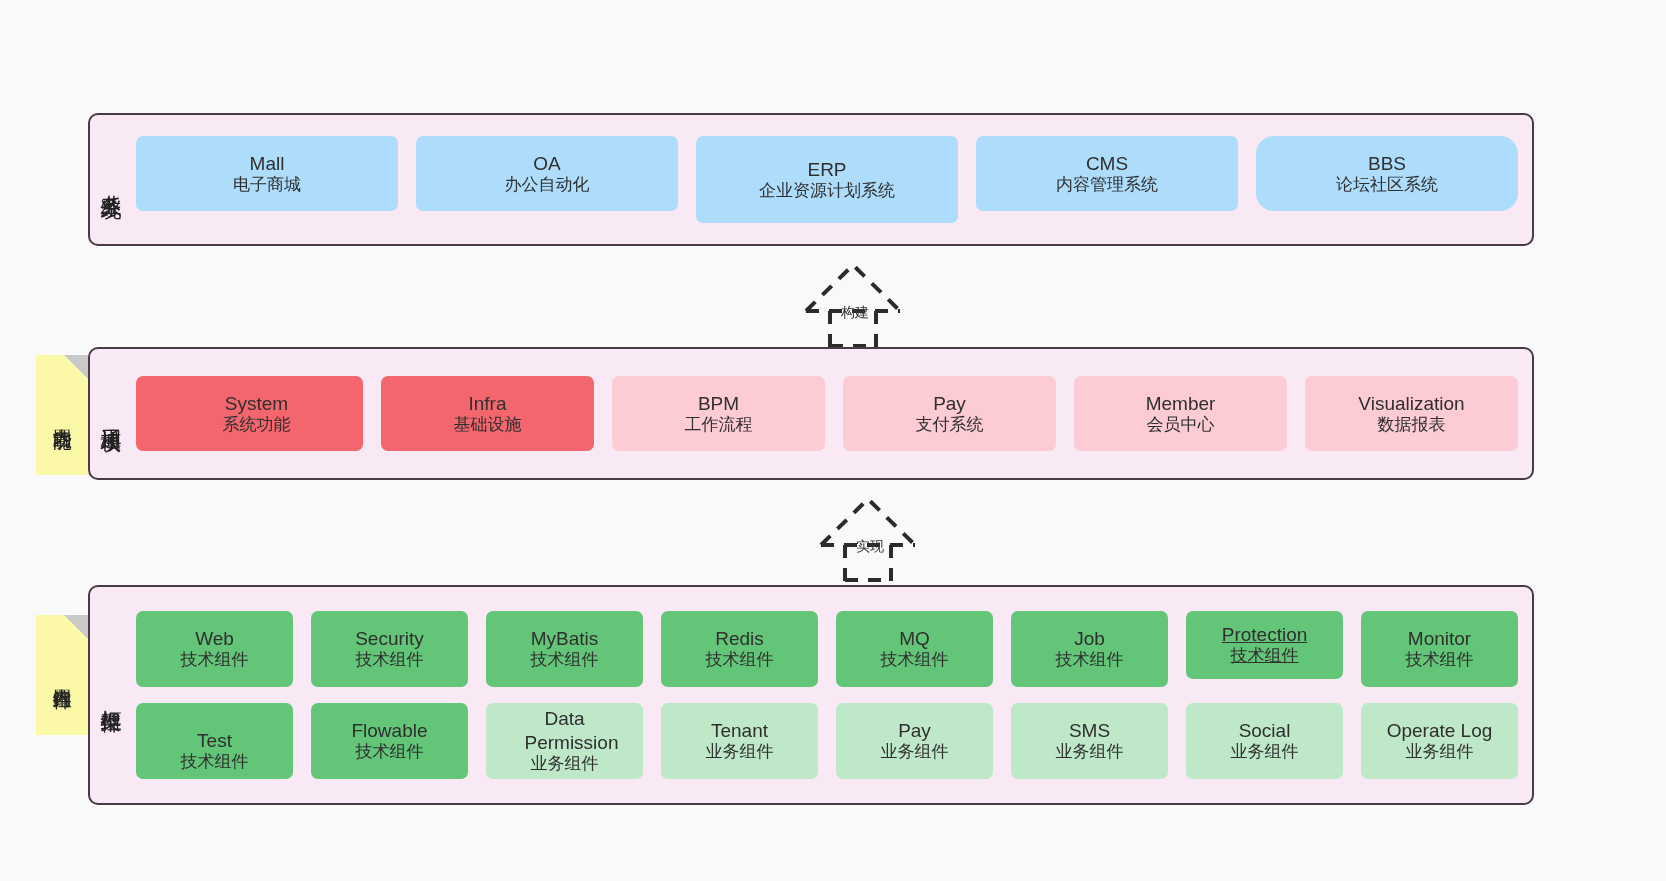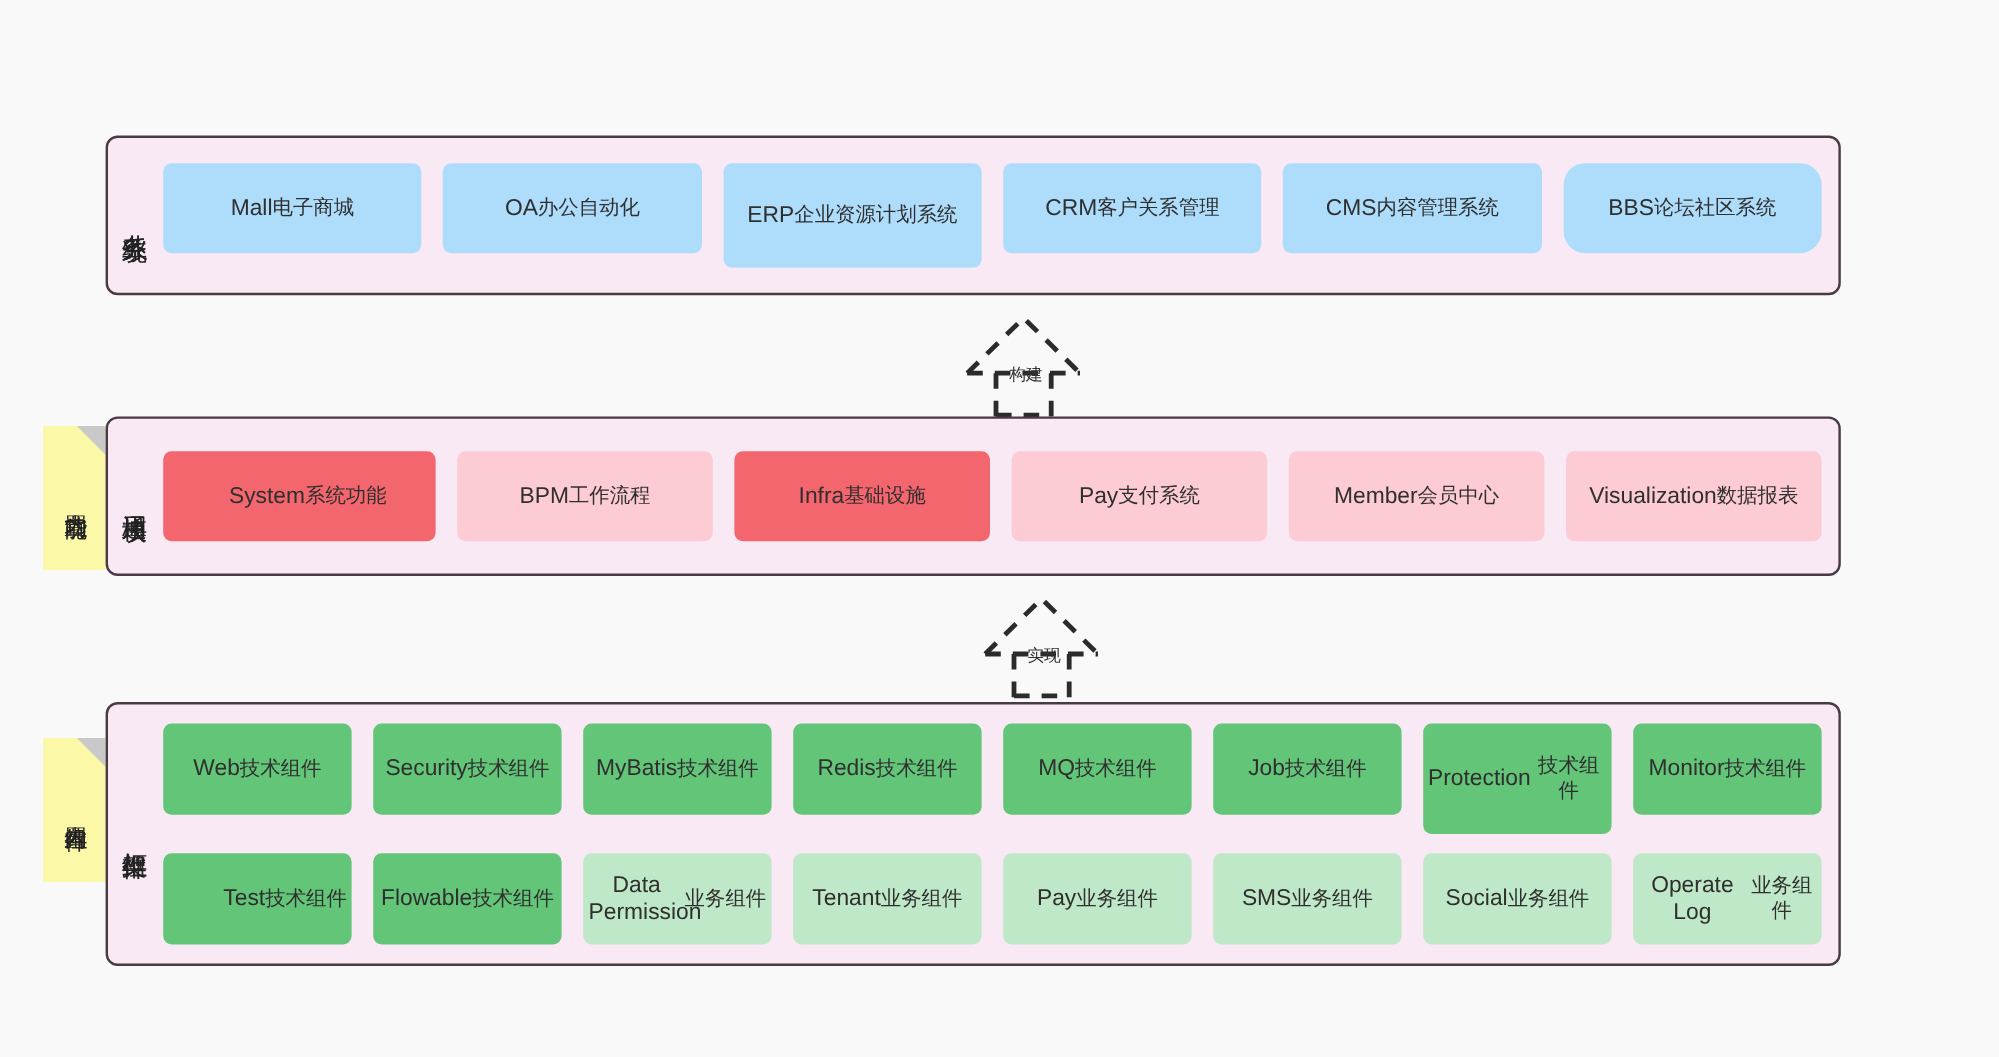--- a/index.html
+++ b/index.html
@@ -60,21 +60,21 @@
     display: flex;
     gap: 18px;
     justify-content: flex-start;
   }
 
   
   .card {
     flex: 1 1 0;
     border-radius: 7px;
     display: flex;
-    flex-direction: row;
+    flex-direction: column;
     align-items: center;
     justify-content: center;
     text-align: center;
     box-sizing: border-box;
     padding: 6px 4px;
     line-height: 1.22;
   }
   .card .ttl {
     font-size: 19px;
     color: #2f2f2f;
@@ -147,24 +147,20 @@
         </div>
         <div class="card c-blue" style="height:75px;">
           <div class="ttl">OA</div>
           <div class="sub">办公自动化</div>
         </div>
         <div class="card c-blue" style="height:87px;">
           <div class="ttl">ERP</div>
           <div class="sub">企业资源计划系统</div>
         </div>
         <div class="card c-blue" style="height:75px;">
-          <div class="ttl">CRM</div>
-          <div class="sub">客户关系管理</div>
-        </div>
-        <div class="card c-blue" style="height:75px;">
           <div class="ttl">CMS</div>
           <div class="sub">内容管理系统</div>
         </div>
         <div class="card c-blue" style="height:75px;border-radius:18px;">
           <div class="ttl">BBS</div>
           <div class="sub">论坛社区系统</div>
         </div>
       </div>
     </div>
   </div>
@@ -188,27 +184,27 @@
   </div>
 
   <div class="layer" id="layer-common-modules" style="left:88px; top:347px; width:1446px; height:133px;">
     <div class="layer-title">通用模块</div>
     <div class="layer-body">
       <div class="row">
         <div class="card c-red" style="height:75px;padding-left:18px;">
           <div class="ttl">System</div>
           <div class="sub">系统功能</div>
         </div>
+        <div class="card c-red" style="height:75px;">
+          <div class="ttl">Infra</div>
+          <div class="sub">基础设施</div>
+        </div>
         <div class="card c-pink" style="height:75px;">
           <div class="ttl">BPM</div>
           <div class="sub">工作流程</div>
-        </div>
-        <div class="card c-red" style="height:75px;">
-          <div class="ttl">Infra</div>
-          <div class="sub">基础设施</div>
         </div>
         <div class="card c-pink" style="height:75px;">
           <div class="ttl">Pay</div>
           <div class="sub">支付系统</div>
         </div>
         <div class="card c-pink" style="height:75px;">
           <div class="ttl">Member</div>
           <div class="sub">会员中心</div>
         </div>
         <div class="card c-pink" style="height:75px;">
@@ -257,21 +253,21 @@
           <div class="sub">技术组件</div>
         </div>
         <div class="card c-green" style="height:76px;">
           <div class="ttl">MQ</div>
           <div class="sub">技术组件</div>
         </div>
         <div class="card c-green" style="height:76px;">
           <div class="ttl">Job</div>
           <div class="sub">技术组件</div>
         </div>
-        <div class="card c-green" style="height:92px;">
+        <div class="card c-green" style="height:68px;text-decoration:underline;">
           <div class="ttl">Protection</div>
           <div class="sub">技术组件</div>
         </div>
         <div class="card c-green" style="height:76px;">
           <div class="ttl">Monitor</div>
           <div class="sub">技术组件</div>
         </div>
       </div>
 
       <div class="row">

